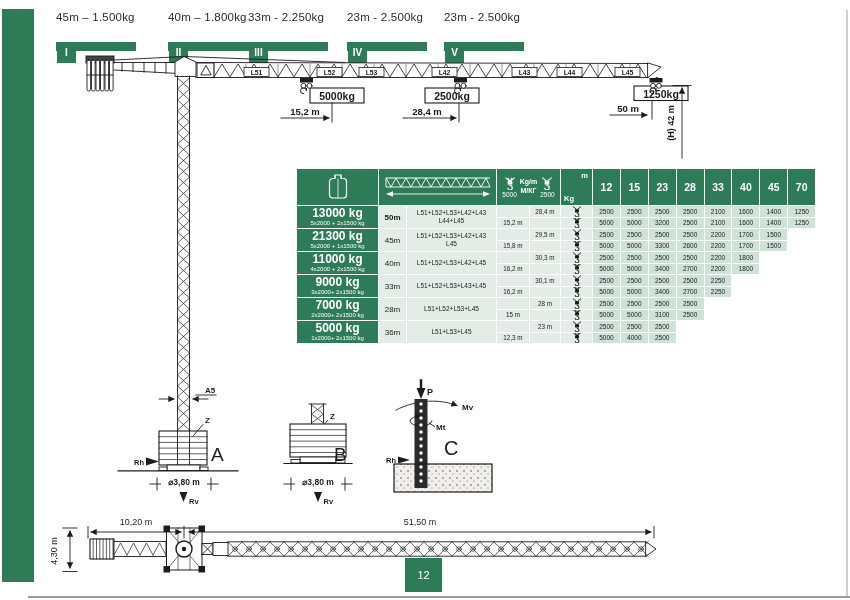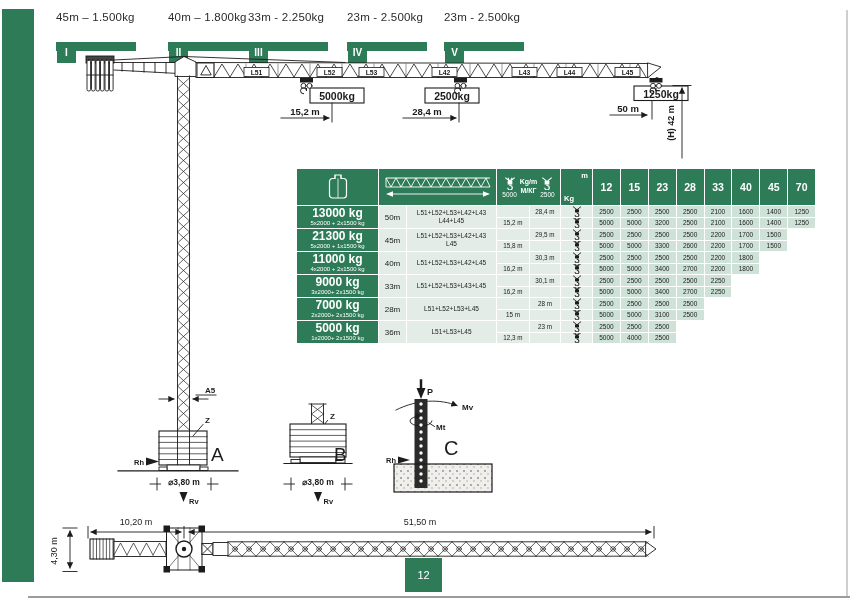--- a/index.html
+++ b/index.html
@@ -399,21 +399,21 @@
       <div class="hcell">40</div>
       <div class="hcell">45</div>
       <div class="hcell">70</div>
     </div>
   <div id="ctable-body">
       <div class="trow">
         <div class="cell cap" style="grid-area: 1 / 1 / 3;">
           <div class="capkg">13000 kg</div>
           <div class="capbal">5x2000 + 2x1500 kg</div>
         </div>
-        <div class="cell light len" style="grid-area: 1 / 2 / 3;">50m</div>
+        <div class="cell light len" style="grid-area: 1 / 2 / 3; font-weight: bold;">50m</div>
         <div class="cell light sec" style="grid-area: 1 / 3 / 3;">
           <div>L51+L52+L53+L42+L43</div>
           <div>L44+L45</div>
         </div>
         <div class="cell light mcell" style="grid-area: 1 / 4;"></div>
         <div class="cell light mcell" style="grid-area: 1 / 5;">28,4 m</div>
         <div class="cell light hook" style="grid-area: 1 / 6;">
           <svg width="10" height="11" viewBox="0 0 10 11">
             <path d="M1,0.6 L5,3.8 L9,0.6" fill="none" stroke="#1c1c1c" stroke-width="0.9"></path>
             <rect x="3" y="3.4" width="4" height="3" fill="#1c1c1c"></rect>

